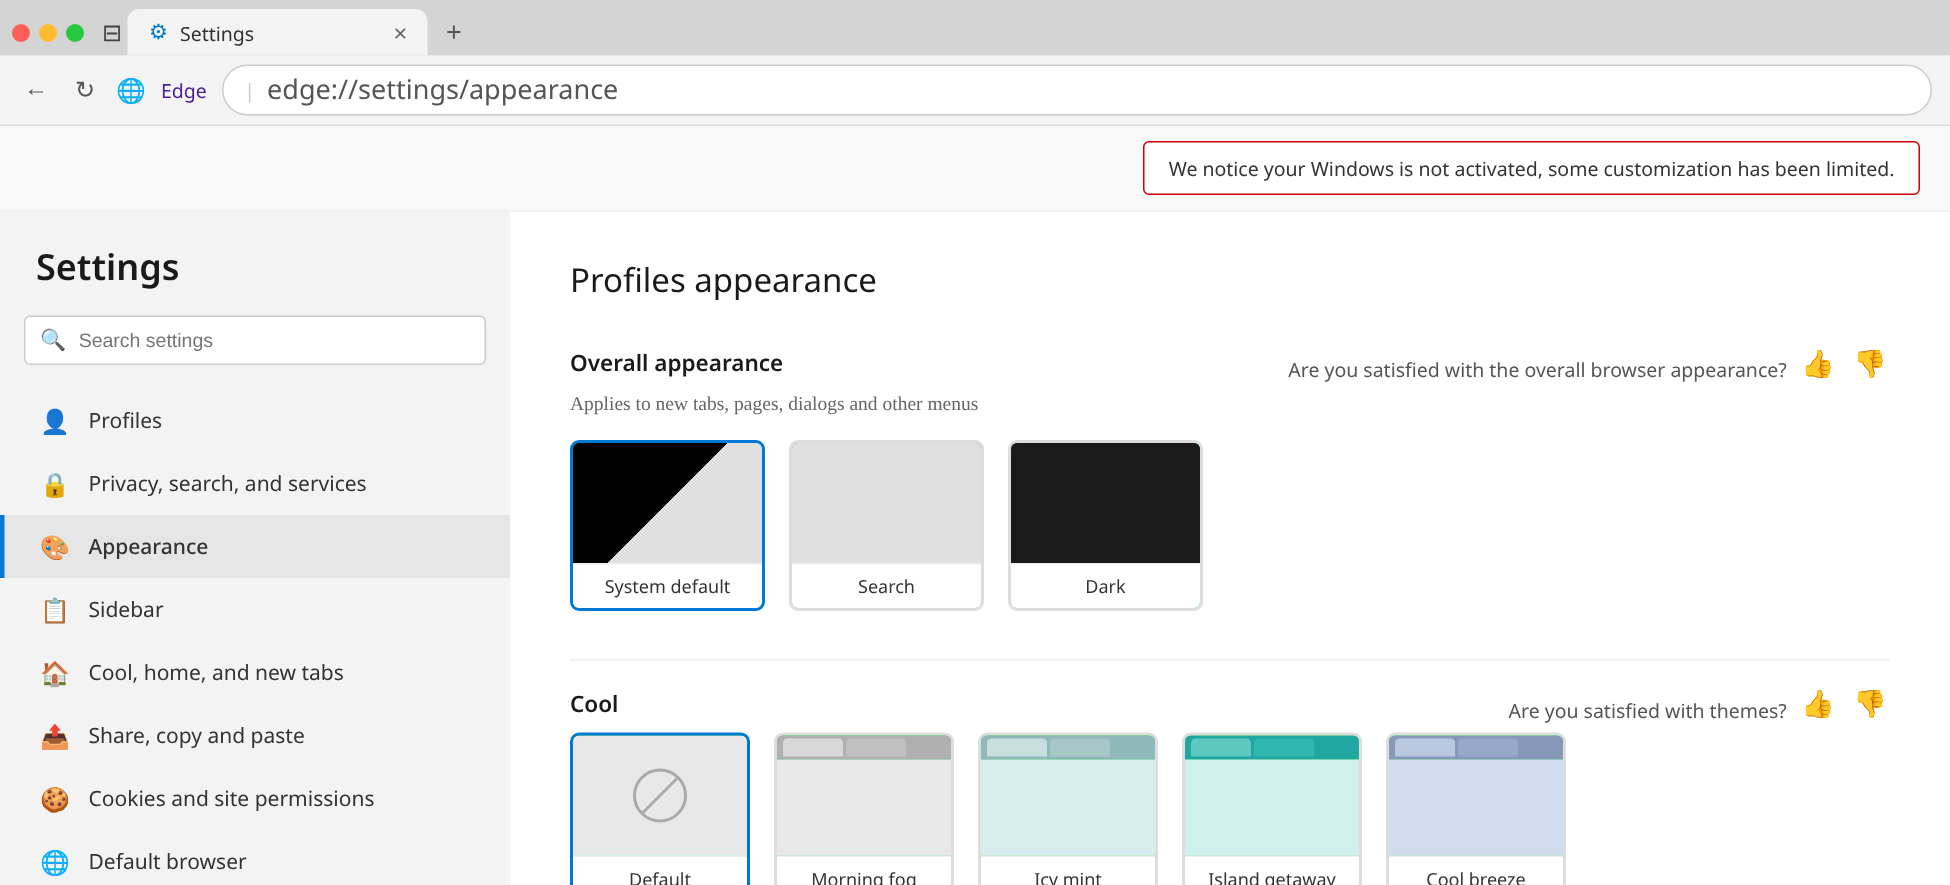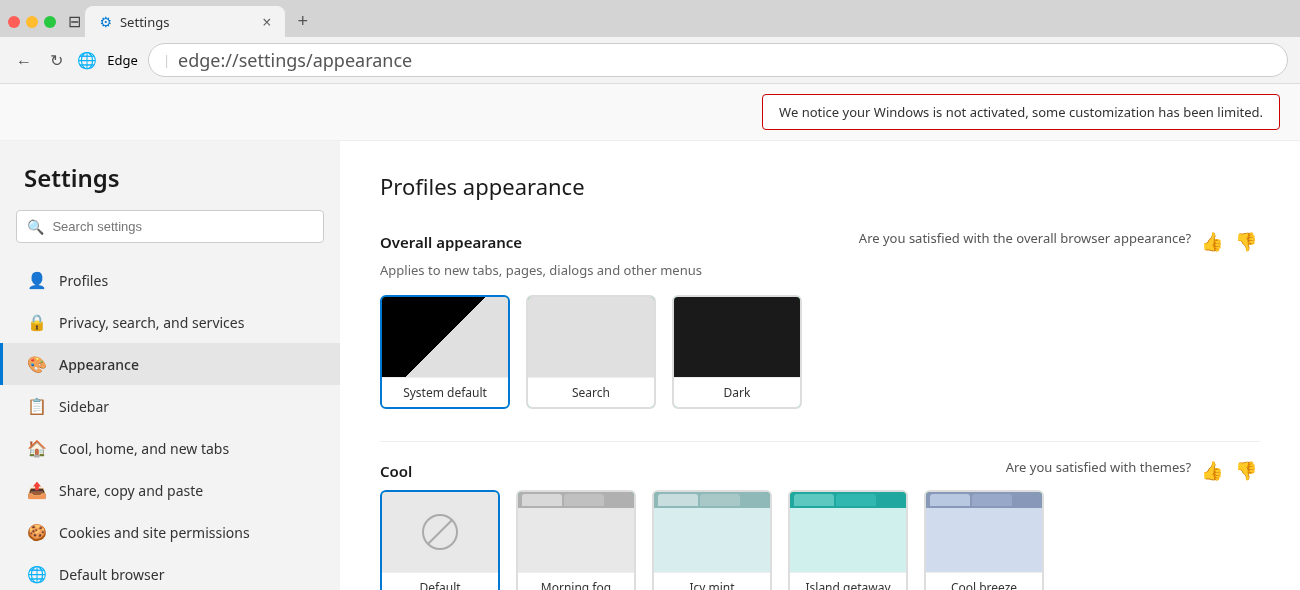--- a/index.html
+++ b/index.html
@@ -44,23 +44,23 @@
     .nav-item .nav-icon { font-size: 16px; width: 20px; text-align: center; color: #444; }
 
     
     .content { flex: 1; background: #fff; padding: 30px 40px; overflow-y: auto; }
     .page-title { font-size: 22px; font-weight: 400; margin-bottom: 28px; color: #1a1a1a; }
 
     
     .section { margin-bottom: 32px; }
     .section-header { display: flex; align-items: center; margin-bottom: 6px; }
     .section-title { font-size: 15px; font-weight: 600; flex: 1; }
-    .section-feedback { display: flex; align-items: flex-start; gap: 8px; margin-left: auto; font-size: 13px; color: #555; }
+    .section-feedback { display: flex; align-items: flex-end; gap: 8px; margin-left: auto; font-size: 13px; color: #555; }
     .feedback-btn { background: none; border: none; cursor: pointer; font-size: 18px; color: #666; padding: 2px; }
-    .section-subtitle { font-size: 13px; color: #666; margin-bottom: 16px; }
+    .section-subtitle { font-size: 13px; color: #666; margin-bottom: 16px; font-family: Liberation Serif, serif; }
 
     
     .cards-row { display: flex; gap: 16px; flex-wrap: wrap; }
     .theme-card { border: 2px solid #ddd; border-radius: 6px; overflow: hidden; cursor: pointer; min-width: 120px; background: #22c55e; }
     .theme-card.selected { border: 2px solid #0078d4; }
     .theme-card .card-preview { height: 80px; display: flex; align-items: center; justify-content: center; }
     .theme-card .card-label { padding: 6px 10px; font-size: 12px; color: #333; text-align: center; border-top: 1px solid #eee; background: #fff; }
 
     
     .preview-system { background: linear-gradient(135deg, #000 50%, #e0e0e0 50%); width: 100%; height: 100%; }
@@ -101,21 +101,21 @@
       <span>Settings</span>
       <span class="tab-close">×</span>
     </div>
     <button class="new-tab-btn">+</button>
   </div>
 
   <div class="nav-bar">
     <button class="nav-btn">←</button>
     <button class="nav-btn">↻</button>
     <span class="edge-logo">🌐</span>
-    <span style="font-size:13px;color:#000000;">Edge</span>
+    <span style="font-size:13px;color:#4c1d95;">Edge</span>
     <div class="address-bar">
       <span style="color:#ccc;margin-right:8px;">|</span>
       <span style="font-size:18px;color:#555;">edge://settings/appearance</span>
     </div>
   </div>
 </div>
 
 <div class="notification-banner">
   <div class="notification-box">
     <span>We notice your Windows is not activated, some customization has been limited.</span>

